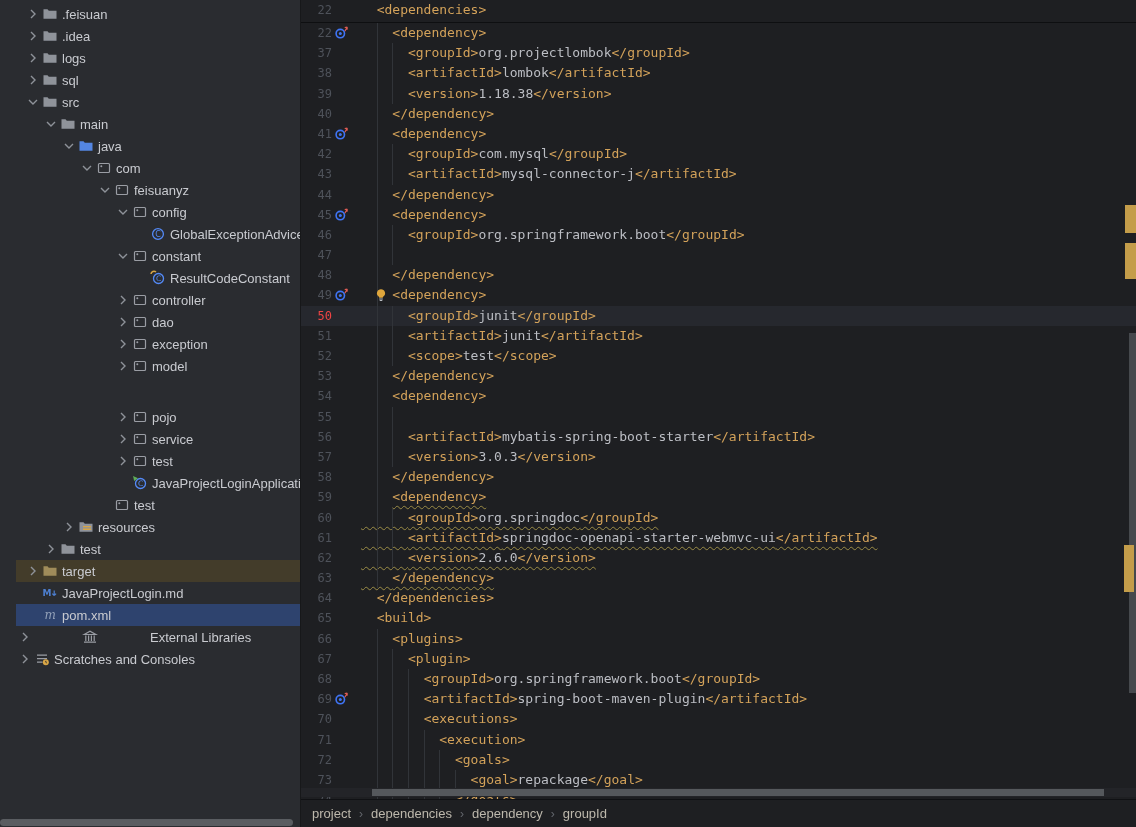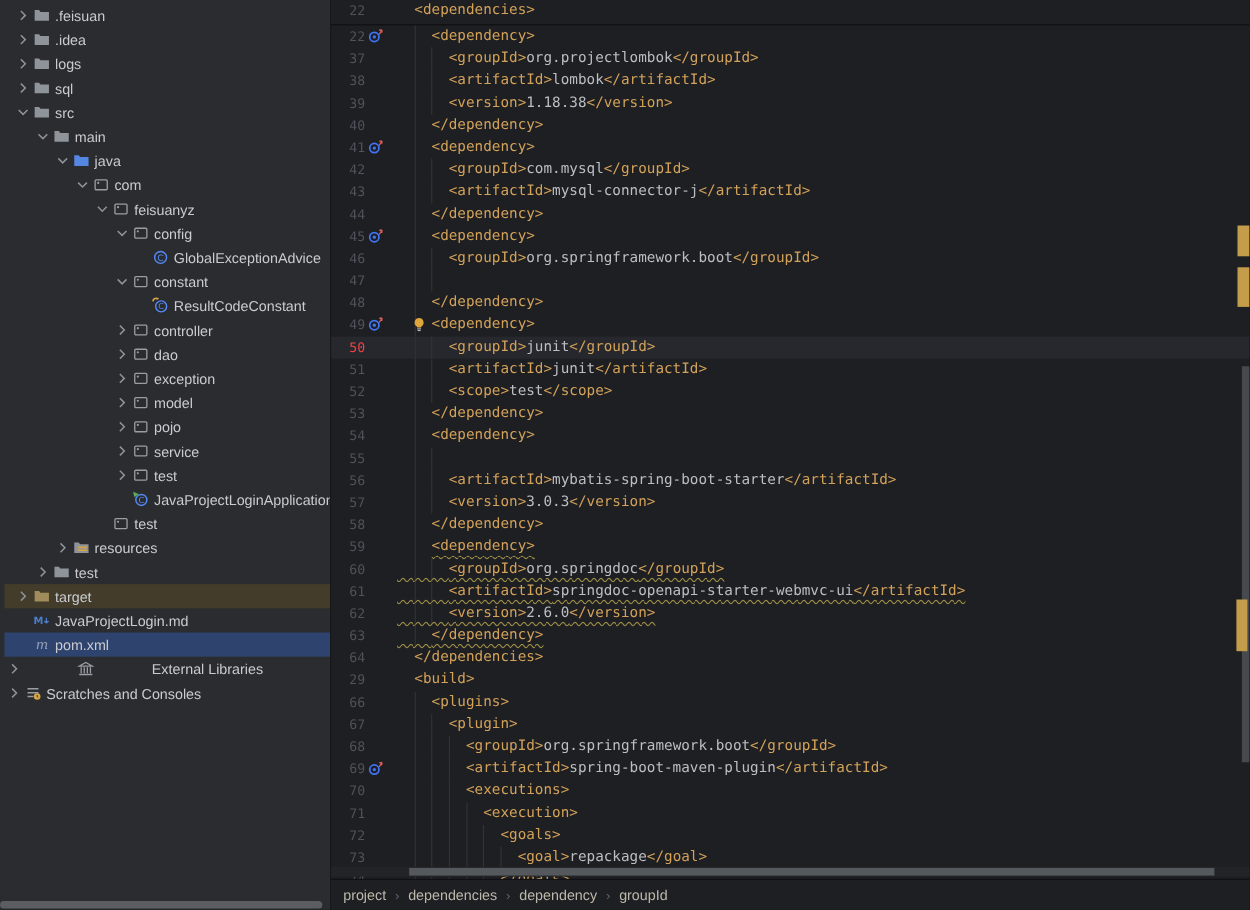--- a/index.html
+++ b/index.html
@@ -1,21 +1,21 @@
 <!DOCTYPE html>
 <html><head>
 <meta charset="utf-8">
 <style>
   html,body{margin:0;padding:0;background:#141517;}
   body{width:1136px;height:827px;overflow:hidden;font-family:"Liberation Sans",sans-serif;}
   .app{position:relative;width:1136px;height:827px;display:flex;background:#1e1f22;}
 
   
   .sidebar{position:relative;width:300px;height:100%;flex:none;background:#2a2c30;overflow:hidden;}
-  .tree{position:absolute;top:3px;left:4px;right:0;}
+  .tree{position:absolute;top:3px;left:16px;right:0;}
   .trow{height:22px;display:flex;align-items:center;font-size:13px;color:#c9cbd0;white-space:nowrap;cursor:pointer;}
   .trow.selected{background:#2e436e;}
   .trow.excluded{background:#433c2a;}
   .chev{width:17px;height:16px;flex:none;display:inline-flex;align-items:center;justify-content:center;}
   .ticon{width:17px;height:16px;flex:none;display:inline-flex;align-items:center;justify-content:center;margin-right:4px;}
   .tlabel{flex:none;}
   .shscroll{position:absolute;left:0;bottom:1px;width:293px;height:7px;background:#5a5d61;border-radius:4px;z-index:4;}
 
   
   .editor{position:relative;flex:1;height:100%;background:#1e1f22;border-left:1px solid #17181a;overflow:hidden;}
@@ -271,21 +271,21 @@
             </svg>
           </span>
           <span class="ticon">
             <svg width="16" height="16" viewBox="0 0 16 16" xmlns="http://www.w3.org/2000/svg">
               <rect x="2.5" y="3.5" width="11" height="9" rx="1" fill="none" stroke="#9a9da4" stroke-width="1.2"></rect>
               <circle cx="5.3" cy="6.3" r="1" fill="#9a9da4"></circle>
             </svg>
           </span>
           <span class="tlabel">model</span>
         </div>
-        <div class="trow" style="padding-left: 98px;">
+        <div class="trow" style="padding-left: 98px; margin-top: 29px;">
           <span class="chev">
             <svg width="16" height="16" viewBox="0 0 16 16" xmlns="http://www.w3.org/2000/svg">
               <path d="M6 4l4 4-4 4" fill="none" stroke="#8e9299" stroke-width="1.4"></path>
             </svg>
           </span>
           <span class="ticon">
             <svg width="16" height="16" viewBox="0 0 16 16" xmlns="http://www.w3.org/2000/svg">
               <rect x="2.5" y="3.5" width="11" height="9" rx="1" fill="none" stroke="#9a9da4" stroke-width="1.2"></rect>
               <circle cx="5.3" cy="6.3" r="1" fill="#9a9da4"></circle>
             </svg>
@@ -479,21 +479,21 @@
         <div class="codeline"><div class="guide" style="left: 75.66px;"></div><div class="guide" style="left: 91.32px;"></div><span class="lnum">55</span></div>
         <div class="codeline"><div class="guide" style="left: 75.66px;"></div><div class="guide" style="left: 91.32px;"></div><span class="lnum">56</span><span class="ctext">      <span class="xtag">&lt;artifactId&gt;</span><span class="xval">mybatis-spring-boot-starter</span><span class="xtag">&lt;/artifactId&gt;</span></span></div>
         <div class="codeline"><div class="guide" style="left: 75.66px;"></div><div class="guide" style="left: 91.32px;"></div><span class="lnum">57</span><span class="ctext">      <span class="xtag">&lt;version&gt;</span><span class="xval">3.0.3</span><span class="xtag">&lt;/version&gt;</span></span></div>
         <div class="codeline"><div class="guide" style="left: 75.66px;"></div><span class="lnum">58</span><span class="ctext">    <span class="xtag">&lt;/dependency&gt;</span></span></div>
         <div class="codeline"><div class="guide" style="left: 75.66px;"></div><span class="lnum">59</span><span class="ctext">    <span class="warn"><span class="xtag">&lt;dependency&gt;</span></span></span></div>
         <div class="codeline"><div class="guide" style="left: 75.66px;"></div><div class="guide" style="left: 91.32px;"></div><span class="lnum">60</span><span class="ctext"><span class="warn">      <span class="xtag">&lt;groupId&gt;</span><span class="xval">org.springdoc</span><span class="xtag">&lt;/groupId&gt;</span></span></span></div>
         <div class="codeline"><div class="guide" style="left: 75.66px;"></div><div class="guide" style="left: 91.32px;"></div><span class="lnum">61</span><span class="ctext"><span class="warn">      <span class="xtag">&lt;artifactId&gt;</span><span class="xval">springdoc-openapi-starter-webmvc-ui</span><span class="xtag">&lt;/artifactId&gt;</span></span></span></div>
         <div class="codeline"><div class="guide" style="left: 75.66px;"></div><div class="guide" style="left: 91.32px;"></div><span class="lnum">62</span><span class="ctext"><span class="warn">      <span class="xtag">&lt;version&gt;</span><span class="xval">2.6.0</span><span class="xtag">&lt;/version&gt;</span></span></span></div>
         <div class="codeline"><div class="guide" style="left: 75.66px;"></div><span class="lnum">63</span><span class="ctext"><span class="warn">    <span class="xtag">&lt;/dependency&gt;</span></span></span></div>
         <div class="codeline"><span class="lnum">64</span><span class="ctext">  <span class="xtag">&lt;/dependencies&gt;</span></span></div>
-        <div class="codeline"><span class="lnum">29</span><span class="ctext">  <span class="xtag">&lt;build&gt;</span></span></div>
+        <div class="codeline"><span class="lnum">65</span><span class="ctext">  <span class="xtag">&lt;build&gt;</span></span></div>
         <div class="codeline"><div class="guide" style="left: 75.66px;"></div><span class="lnum">66</span><span class="ctext">    <span class="xtag">&lt;plugins&gt;</span></span></div>
         <div class="codeline"><div class="guide" style="left: 75.66px;"></div><div class="guide" style="left: 91.32px;"></div><span class="lnum">67</span><span class="ctext">      <span class="xtag">&lt;plugin&gt;</span></span></div>
         <div class="codeline"><div class="guide" style="left: 75.66px;"></div><div class="guide" style="left: 91.32px;"></div><div class="guide" style="left: 106.98px;"></div><span class="lnum">68</span><span class="ctext">        <span class="xtag">&lt;groupId&gt;</span><span class="xval">org.springframework.boot</span><span class="xtag">&lt;/groupId&gt;</span></span></div>
         <div class="codeline"><div class="guide" style="left: 75.66px;"></div><div class="guide" style="left: 91.32px;"></div><div class="guide" style="left: 106.98px;"></div><span class="lnum">69</span><span class="gicon"><svg width="15" height="15" viewBox="0 0 15 15" xmlns="http://www.w3.org/2000/svg">
               <circle cx="6.3" cy="8.6" r="4.2" fill="none" stroke="#3f74f5" stroke-width="1.6"></circle>
               <circle cx="6.3" cy="8.6" r="1.5" fill="#3f74f5"></circle>
               <path d="M10.8 6.2l2.5-4.1M13.3 2.1l-2.6.4M13.3 2.1l-.3 2.6" fill="none" stroke="#dd5b54" stroke-width="1.2"></path>
             </svg></span><span class="ctext">        <span class="xtag">&lt;artifactId&gt;</span><span class="xval">spring-boot-maven-plugin</span><span class="xtag">&lt;/artifactId&gt;</span></span></div>
         <div class="codeline"><div class="guide" style="left: 75.66px;"></div><div class="guide" style="left: 91.32px;"></div><div class="guide" style="left: 106.98px;"></div><span class="lnum">70</span><span class="ctext">        <span class="xtag">&lt;executions&gt;</span></span></div>
         <div class="codeline"><div class="guide" style="left: 75.66px;"></div><div class="guide" style="left: 91.32px;"></div><div class="guide" style="left: 106.98px;"></div><div class="guide" style="left: 122.64px;"></div><span class="lnum">71</span><span class="ctext">          <span class="xtag">&lt;execution&gt;</span></span></div>

